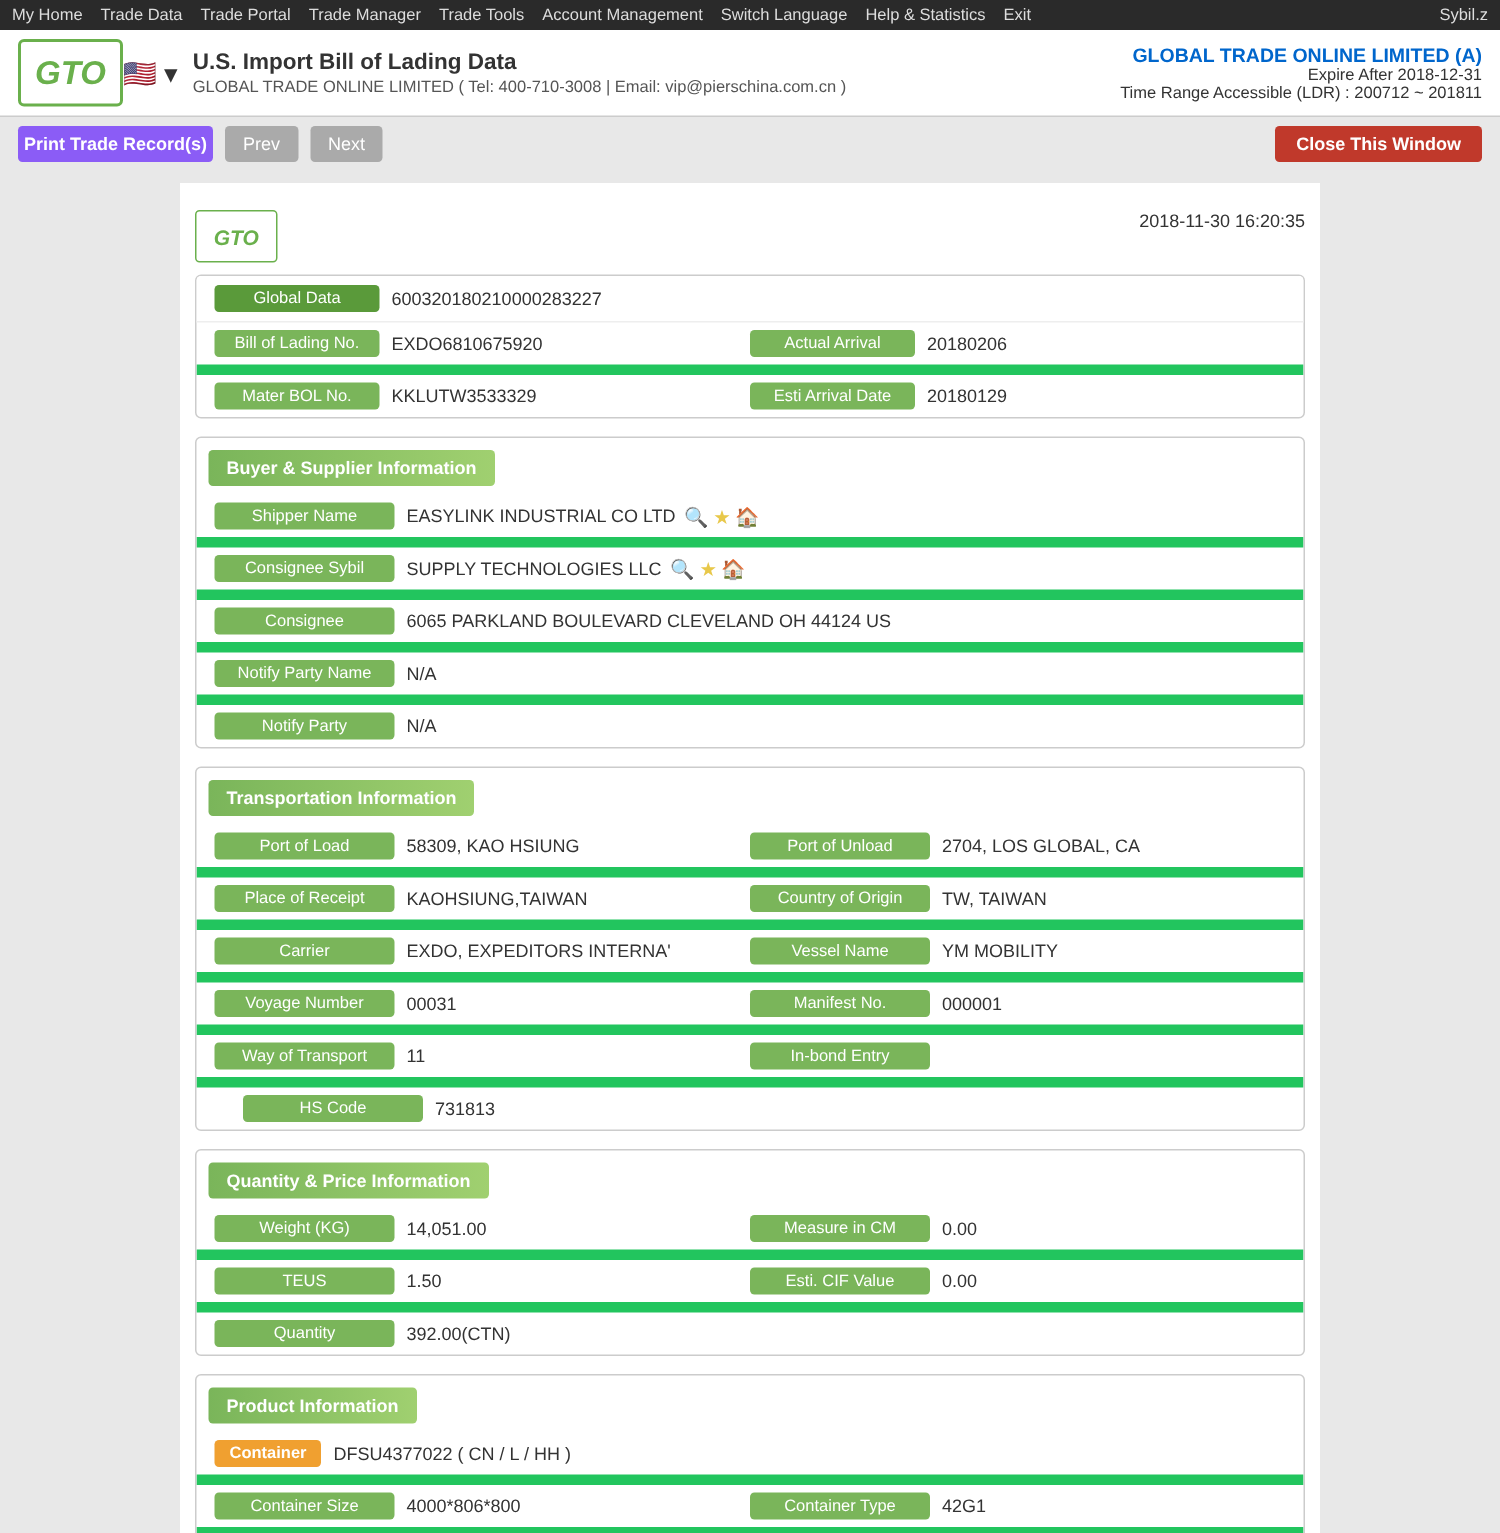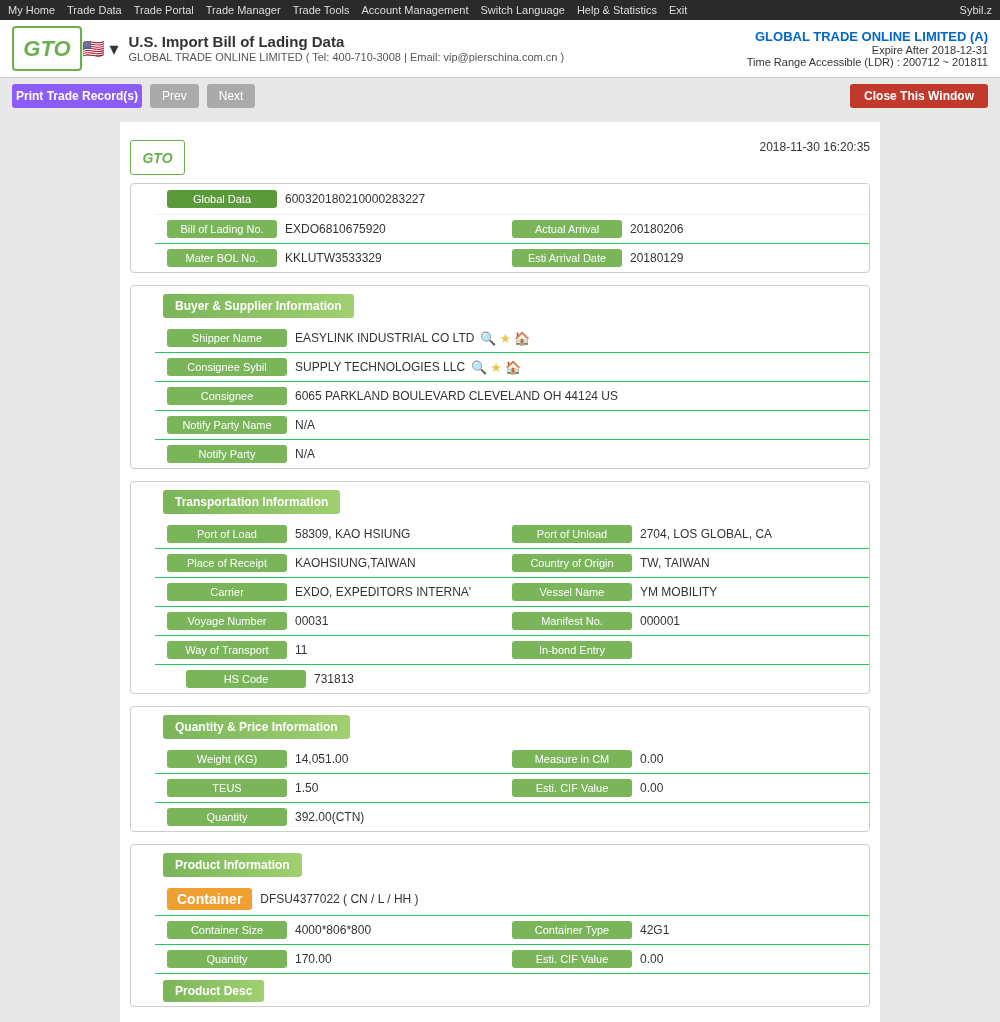--- a/index.html
+++ b/index.html
@@ -101,21 +101,20 @@
       padding: 8px 0;
     }
     .doc-timestamp { font-size: 12px; color: #333; }
 
     
     .card {
       border: 1px solid #ccc;
       border-radius: 4px;
       margin-bottom: 12px;
       overflow: hidden;
-      padding-left: 24px;
     }
 
     
     .global-data-row {
       display: flex;
       align-items: center;
       padding: 6px 12px;
       background: #fff;
       border-bottom: 1px solid #eee;
     }
@@ -141,21 +140,21 @@
     }
     .data-value {
       margin-left: 8px;
       font-size: 12px;
       color: #333;
     }
     .data-row {
       display: flex;
       align-items: center;
       padding: 5px 12px;
-      border-bottom: 1px solid #22c55e;
+      border-bottom: 7px solid #22c55e;
     }
     .data-row:last-child { border-bottom: none; }
     .data-row-pair {
       display: flex;
       align-items: center;
       width: 50%;
     }
 
     
     .section-title {
@@ -173,21 +172,21 @@
     .icon-search { color: #888; cursor: pointer; font-size: 13px; margin-left: 6px; }
     .icon-star { color: #e8c84a; font-size: 13px; margin-left: 3px; cursor: pointer; }
     .icon-home { color: #5a9a3a; font-size: 13px; margin-left: 3px; cursor: pointer; }
 
     
     .container-badge {
       background: #f0a030;
       color: #fff;
       padding: 3px 10px;
       border-radius: 3px;
-      font-size: 14px;
+      font-size: 11px;
       font-weight: bold;
       display: inline-block;
     }
 
     
     .product-desc-label {
       background: linear-gradient(to right, #7ab55a, #a0d070);
       color: #fff;
       padding: 4px 12px;
       font-size: 12px;

